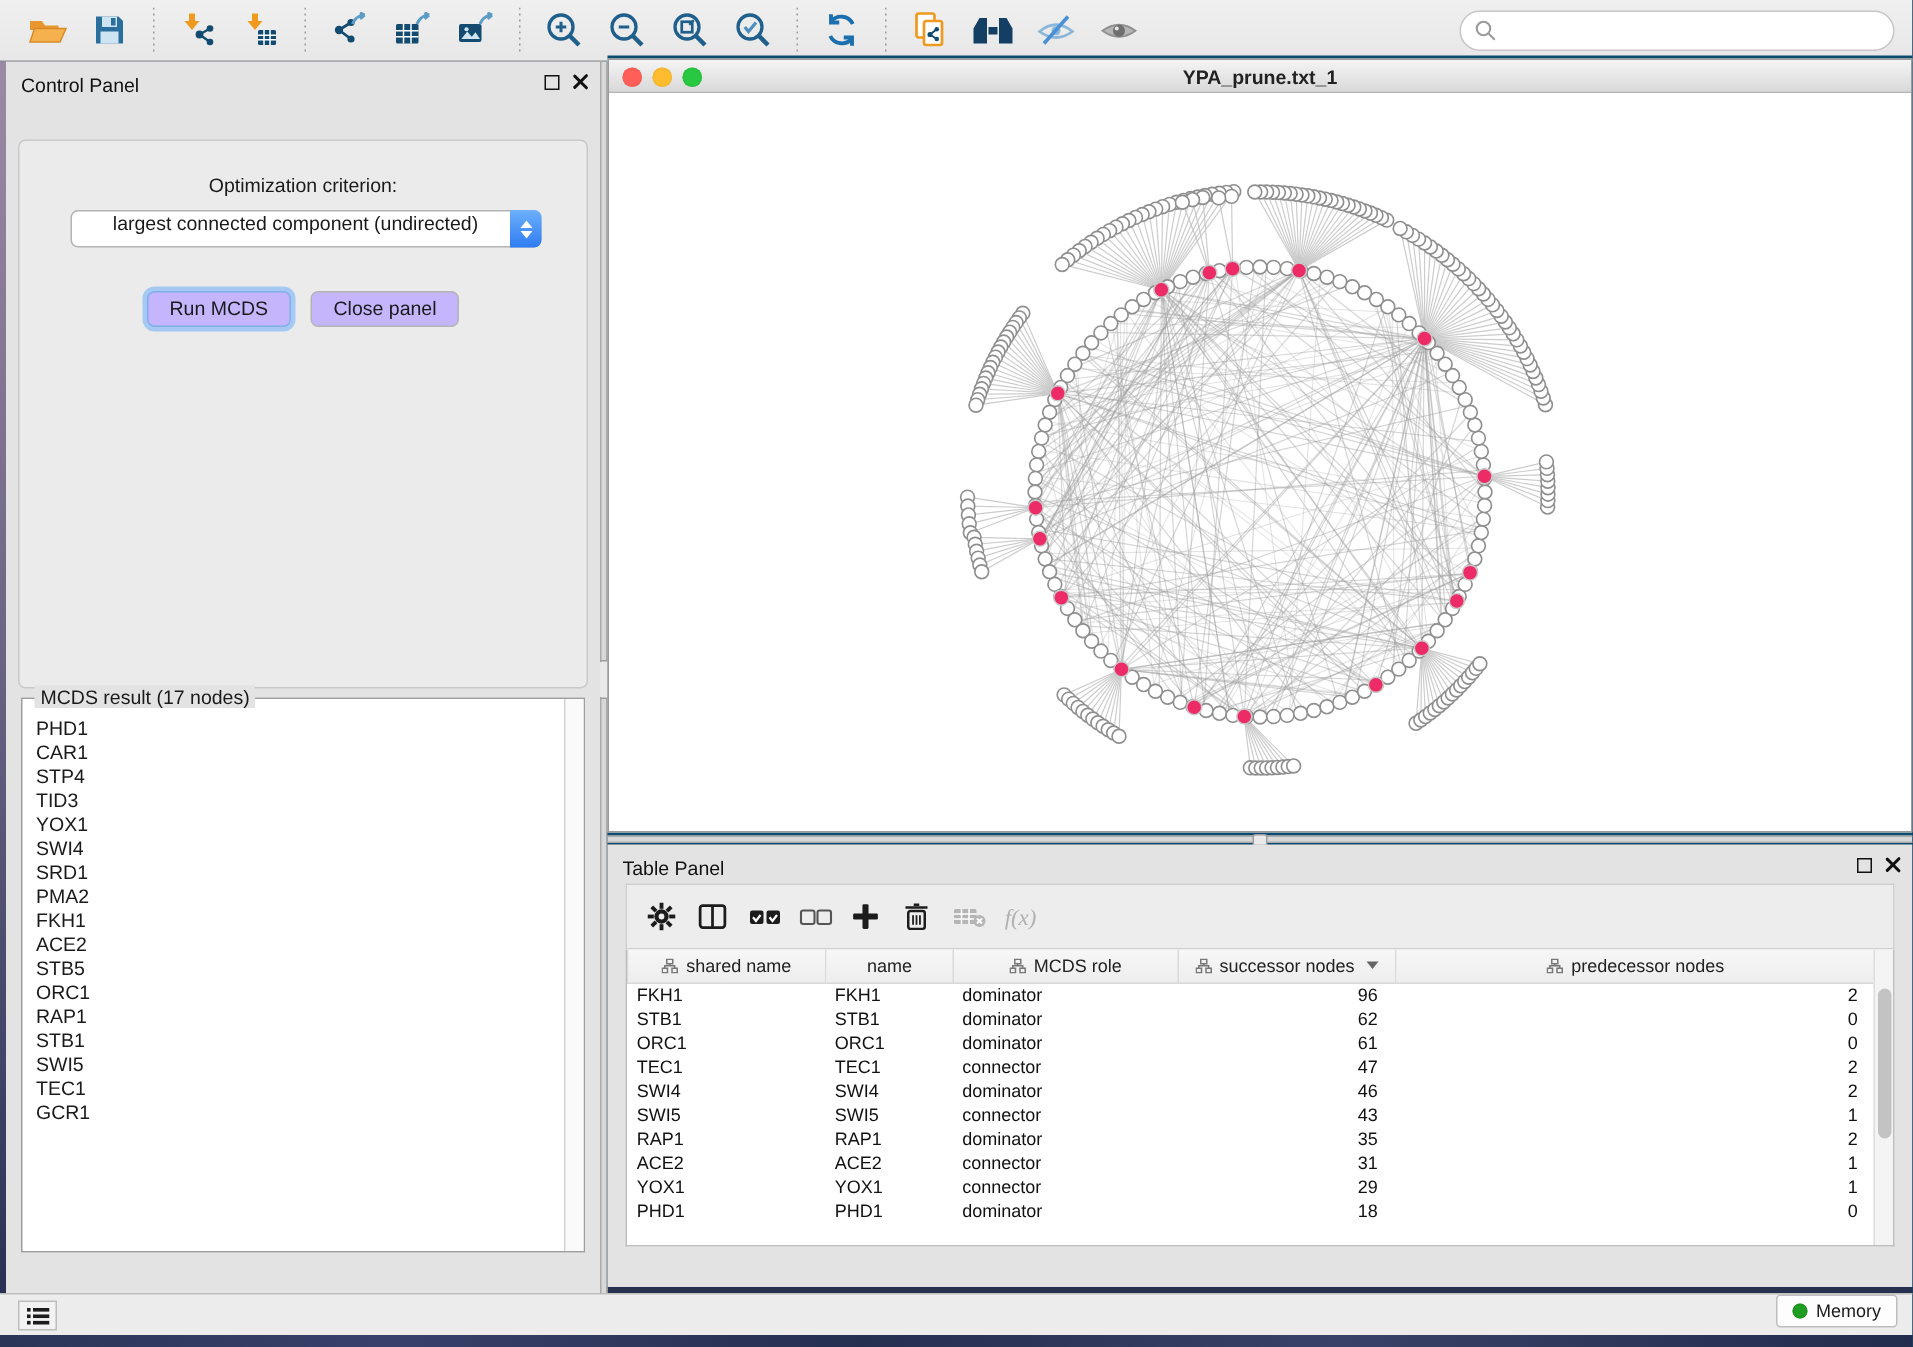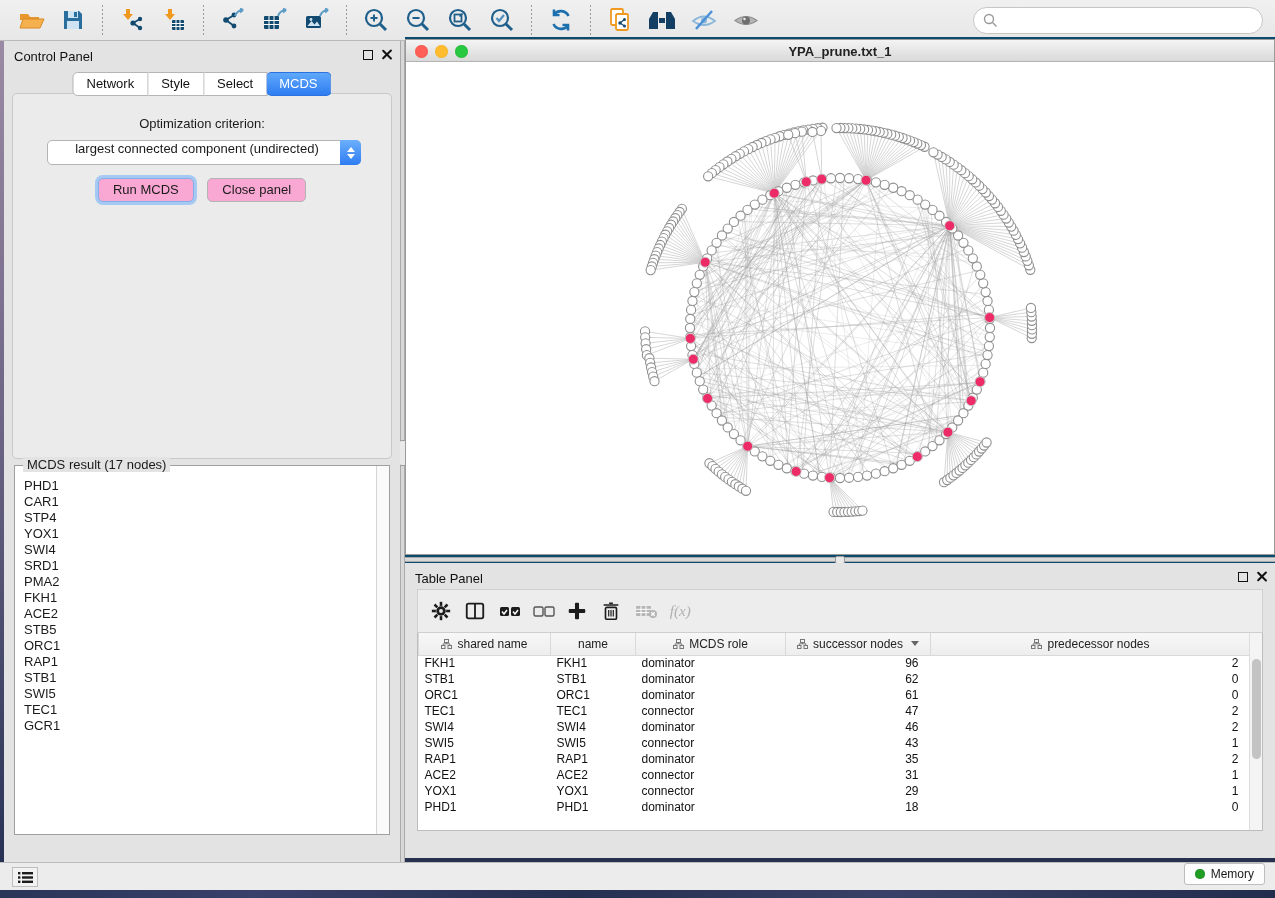--- a/index.html
+++ b/index.html
@@ -58,22 +58,22 @@
   .dropdown { position:absolute; left:34px; top:46px; width:314px; height:25px;
     background:#fff; border:1px solid #b4b4b4; border-radius:5px;
     display:flex; align-items:flex-start; }
   .dropdown .dd-text { flex:1; text-align:center; font-size:13px; padding-left:6px; }
   .dd-cap { width:21px; height:25px; margin:-1px -1px 0 0; border-radius:0 5px 5px 0;
     background:linear-gradient(#6cb0fc,#2e7cf2); display:flex; flex-direction:column;
     align-items:center; justify-content:center; gap:2px; }
   .dd-cap .up { width:0;height:0;border-left:4px solid transparent;border-right:4px solid transparent;border-bottom:5px solid #fff; }
   .dd-cap .dn { width:0;height:0;border-left:4px solid transparent;border-right:4px solid transparent;border-top:5px solid #fff; }
   .btn-row { position:absolute; left:0; top:84px; width:100%; text-align:center; }
-  .mac-btn { display:inline-block; padding:3px 14px 4px; background:#f9a8d4;
-    border:1px solid #b4b4b4; border-radius:5px; font-size:13px; margin:0 5px; }
+  .mac-btn { display:inline-block; padding:3px 14px 4px; background:#c4b5fd;
+    border:1px solid #b4b4b4; border-radius:5px; font-size:13px; margin:16px 5px; }
   .mac-btn.focus { box-shadow:0 0 0 3px #a5c9f3; border-color:#7fb0e8; }
 
   .result-group { position:absolute; left:10px; top:424px; width:376px; height:370px;
     border:1px solid #9f9f9f; background:#fff; }
   .result-legend { position:absolute; left:8px; top:-9px; background:#e3e3e3;
     padding:0 4px; font-size:13px; }
   .result-list { position:absolute; left:1px; top:8px; bottom:1px; right:13px;
     overflow:hidden; padding:4px 0 0 8px; }
   .result-item { font-size:13px; line-height:16px; }
   .result-scroll { position:absolute; right:0; top:0; bottom:0; width:13px;
@@ -291,26 +291,20 @@
 
 <div class="control-panel">
   <div class="panel-title-row">
     <span class="panel-title">Control Panel</span>
     <span class="win-btns">
       <span class="float-ico"></span>
       <span class="close-ico"></span>
     </span>
   </div>
 
-  <div class="seg cp-tabs" id="cp-tabs">
-      <span class="tab">Network</span>
-      <span class="tab">Style</span>
-      <span class="tab">Select</span>
-      <span class="tab active">MCDS</span>
-    </div>
 
   <div class="tab-page">
     <div class="opt-label">Optimization criterion:</div>
     <div class="dropdown">
       <span class="dd-text">largest connected component (undirected)</span>
       <span class="dd-cap">
           <span class="up"></span>
           <span class="dn"></span>
         </span>
     </div>
@@ -319,20 +313,21 @@
       <span class="mac-btn">Close panel</span>
     </div>
   </div>
 
   <div class="result-group">
     <span class="result-legend">MCDS result (17 nodes)</span>
     <div class="result-list" id="mcds-list">
         <div class="result-item">PHD1</div>
         <div class="result-item">CAR1</div>
         <div class="result-item">STP4</div>
+        <div class="result-item">TID3</div>
         <div class="result-item">YOX1</div>
         <div class="result-item">SWI4</div>
         <div class="result-item">SRD1</div>
         <div class="result-item">PMA2</div>
         <div class="result-item">FKH1</div>
         <div class="result-item">ACE2</div>
         <div class="result-item">STB5</div>
         <div class="result-item">ORC1</div>
         <div class="result-item">RAP1</div>
         <div class="result-item">STB1</div>

